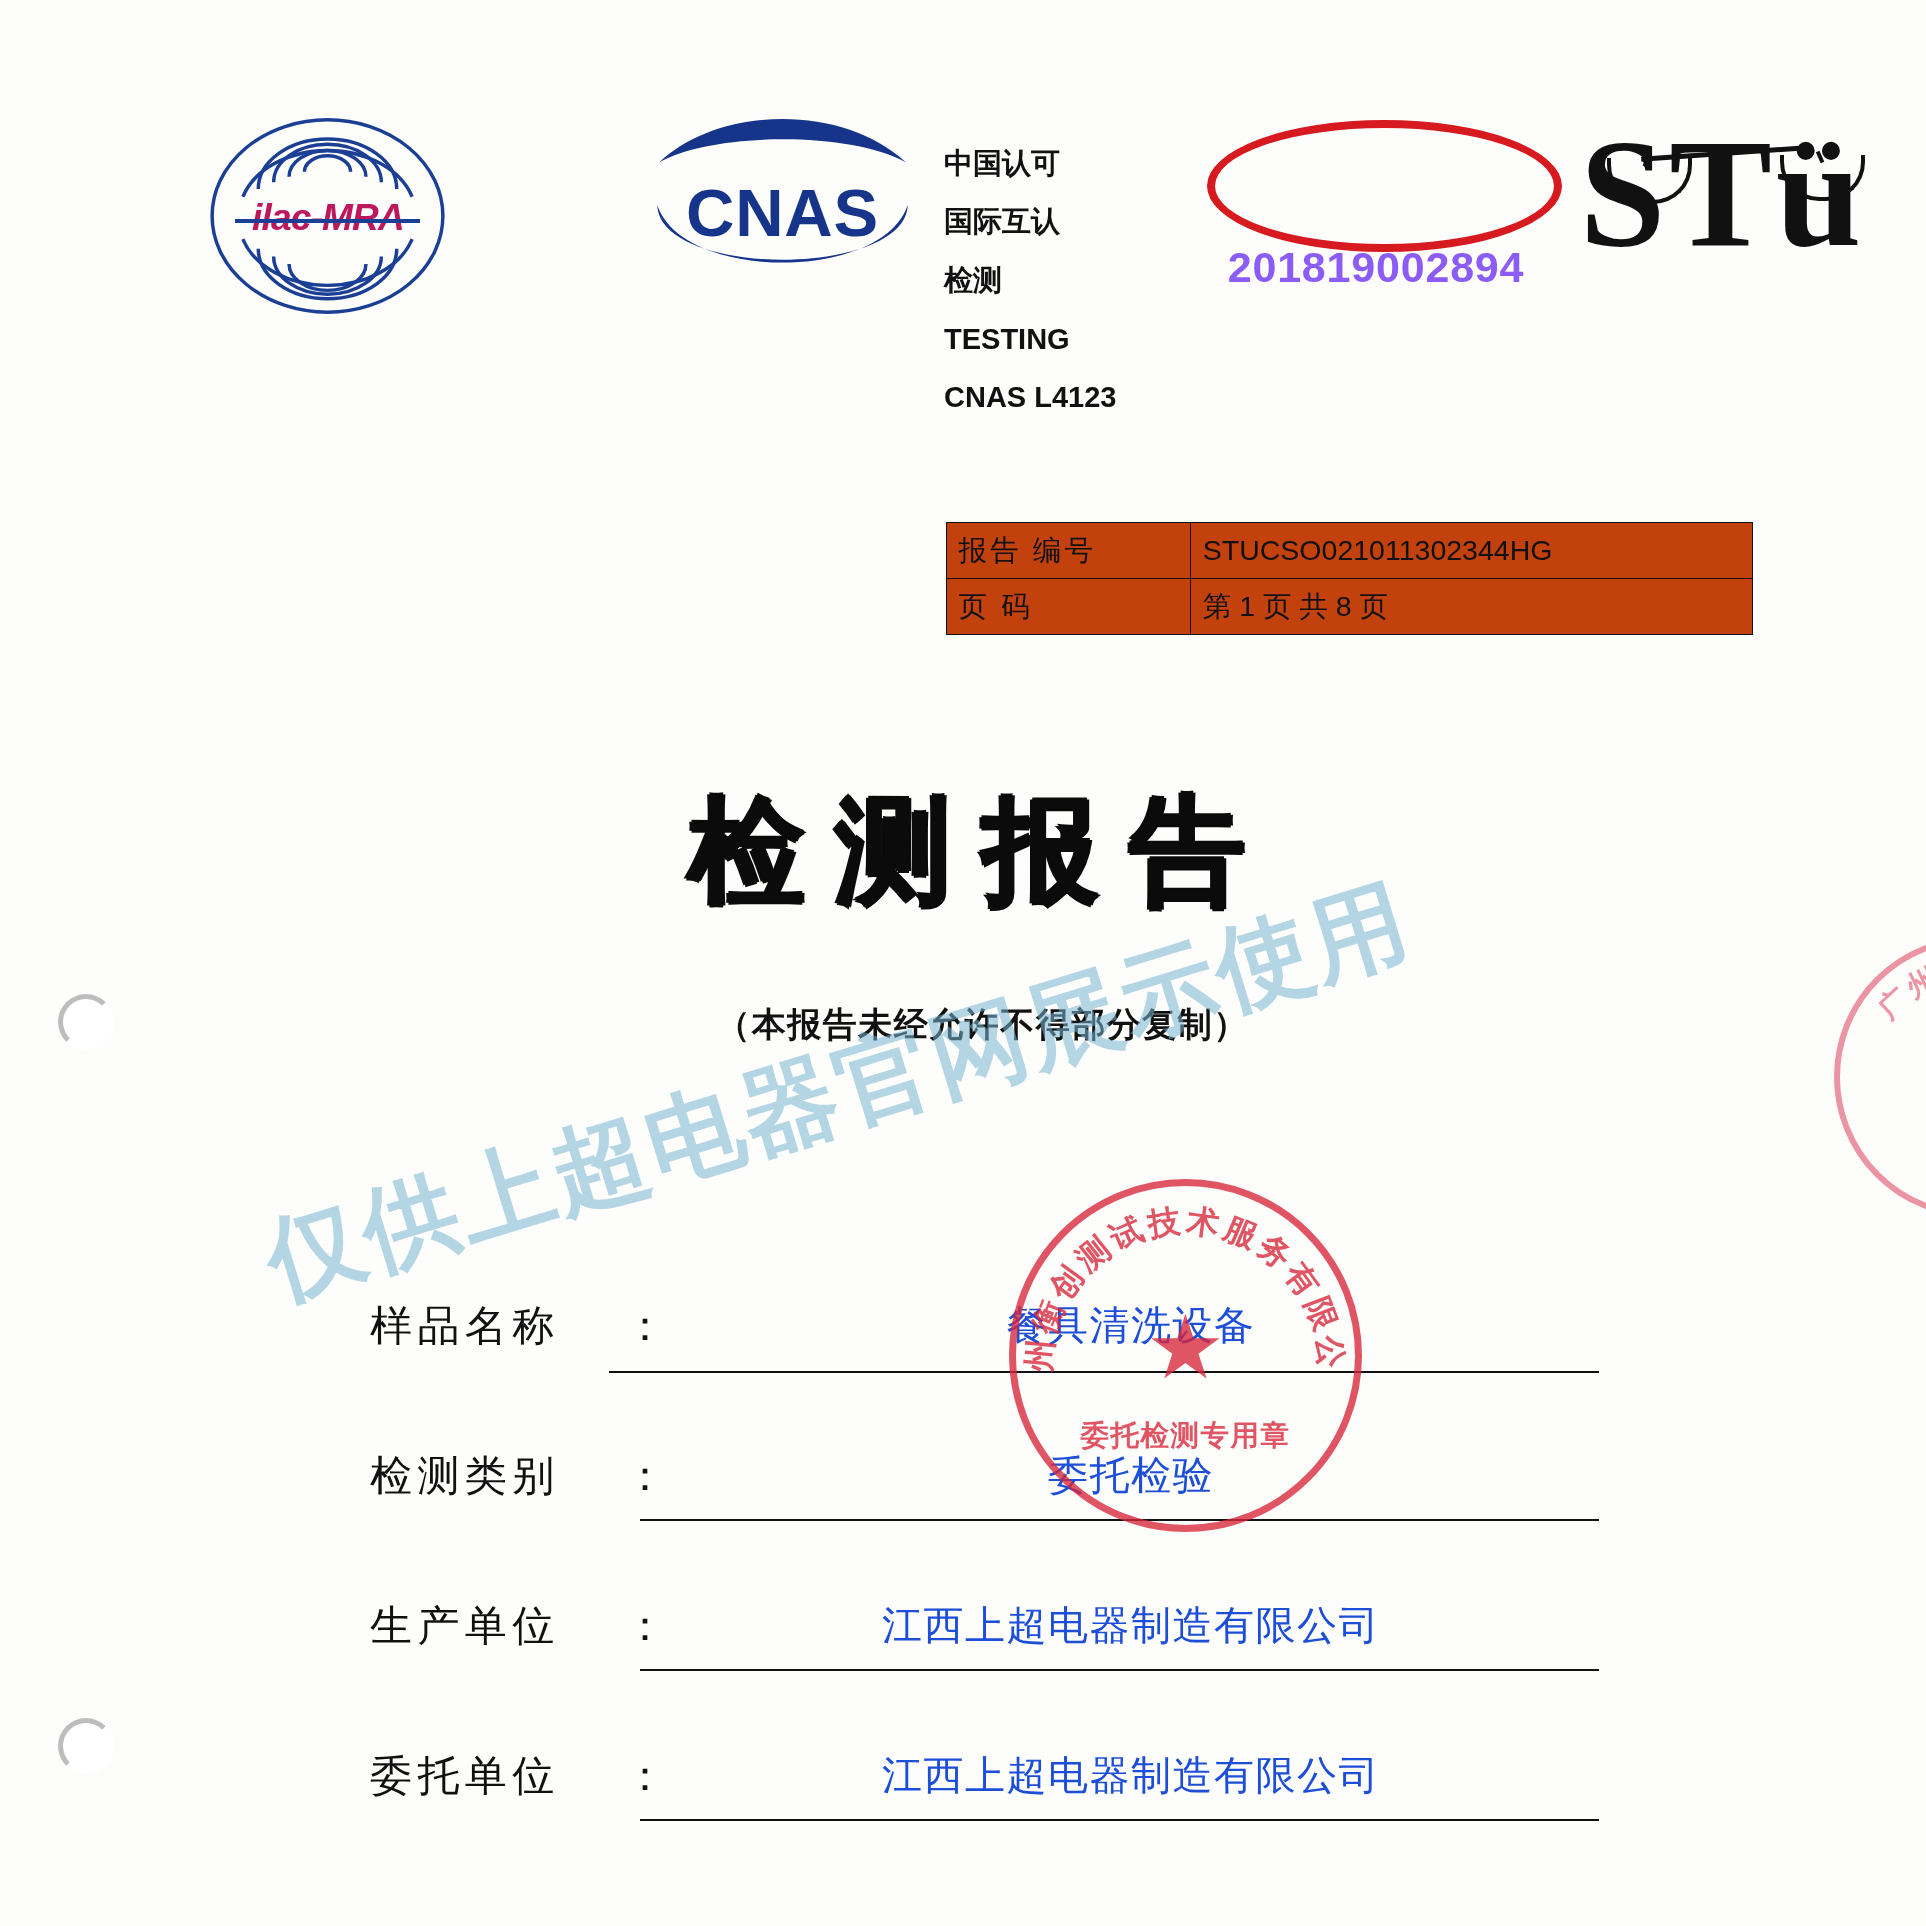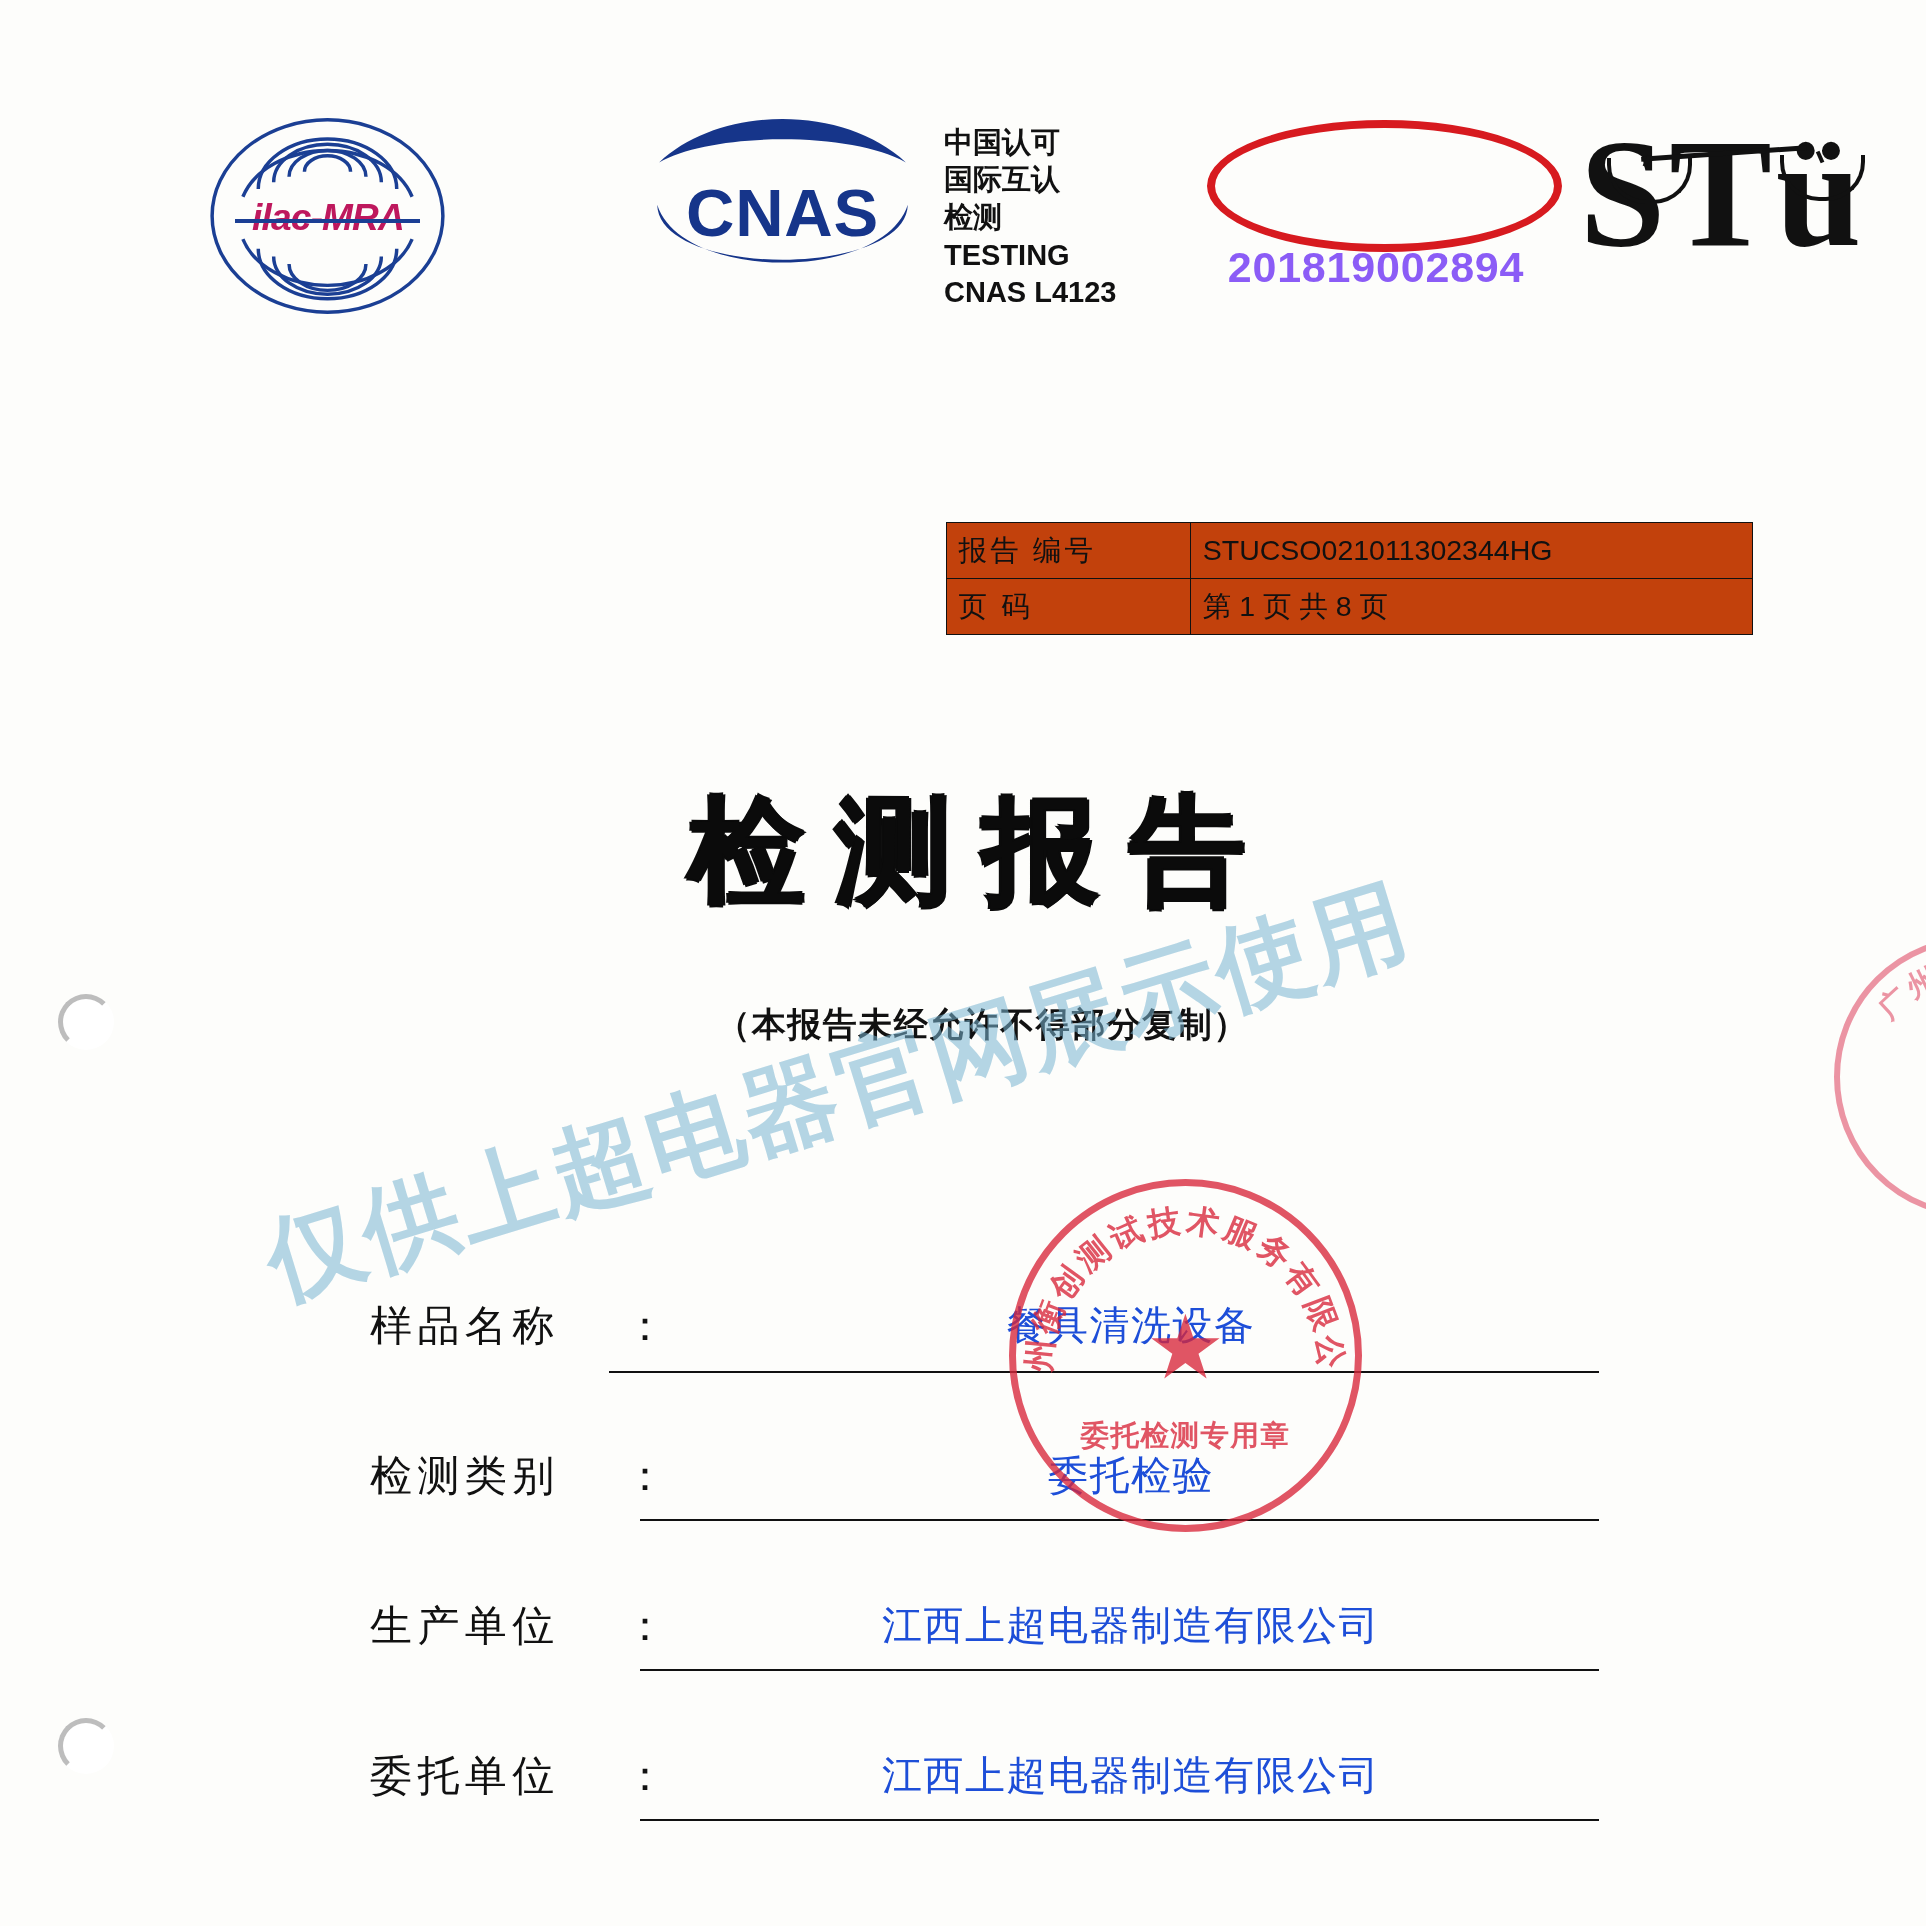--- a/index.html
+++ b/index.html
@@ -101,21 +101,21 @@
   
   .cnas-text {
     left: 751px;
     top: 7.7px;
     width: 239px;
     font-family: "Liberation Sans", sans-serif;
     font-weight: bold;
     color: #111111;
     line-height: 1.30;
   }
-  .cnas-text div { font-size: 29px; }
+  .cnas-text div { font-size: 29px; margin-top: 21px; }
   .cnas-text .en { font-size: 29px; letter-spacing: 0px; }
 
   
   .cma {
     left: 1002px;
     width: 370px;
     height: 200px;
   }
   .cma .oval {
     position: absolute;

